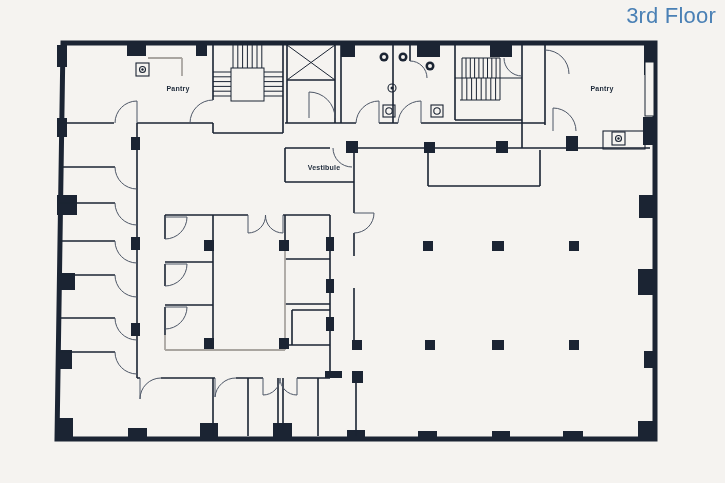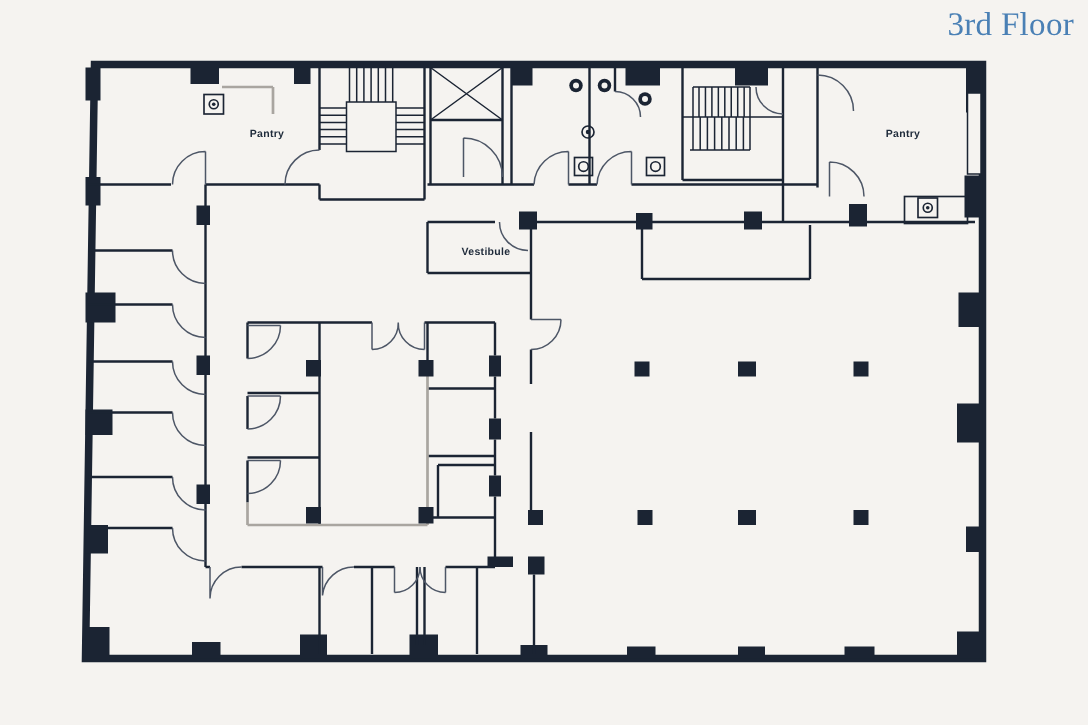--- a/index.html
+++ b/index.html
@@ -3,21 +3,21 @@
 <meta charset="utf-8">
 <style>
   :root{
     --c-background:#f5f3f0; --c-wall:#1b2433; --c-gray_wall:#a9a5a0;
     --c-title_text:#4a80b5; --c-label_text:#1e2a3a;
   }
   html,body{margin:0;padding:0;}
   body{width:725px;height:483px;background:var(--c-background);position:relative;
        font-family:"Liberation Sans",sans-serif;overflow:hidden;}
   .page-title{position:absolute;top:3px;right:9px;font-size:22px;font-weight:400;
-       color:var(--c-title_text);letter-spacing:.2px;font-family:Liberation Serif, serif;}
+       color:var(--c-title_text);letter-spacing:.2px;}
   svg{position:absolute;left:0;top:0;}
   .wl{stroke:var(--c-wall);stroke-width:1.6;fill:none;}
   .wl2{stroke:var(--c-wall);stroke-width:5;fill:none;}
   .thin{stroke:var(--c-wall);stroke-width:1;fill:none;}
   .door{stroke:#4d5666;stroke-width:1;fill:none;}
   .gray{stroke:var(--c-gray_wall);stroke-width:1.8;fill:none;}
   .blk{fill:var(--c-wall);stroke:none;}
   .fx{stroke:var(--c-wall);stroke-width:1.1;fill:none;}
   .bgfill{fill:var(--c-background);}
   .lbl{font-family:"Liberation Sans",sans-serif;font-size:7px;font-weight:600;

